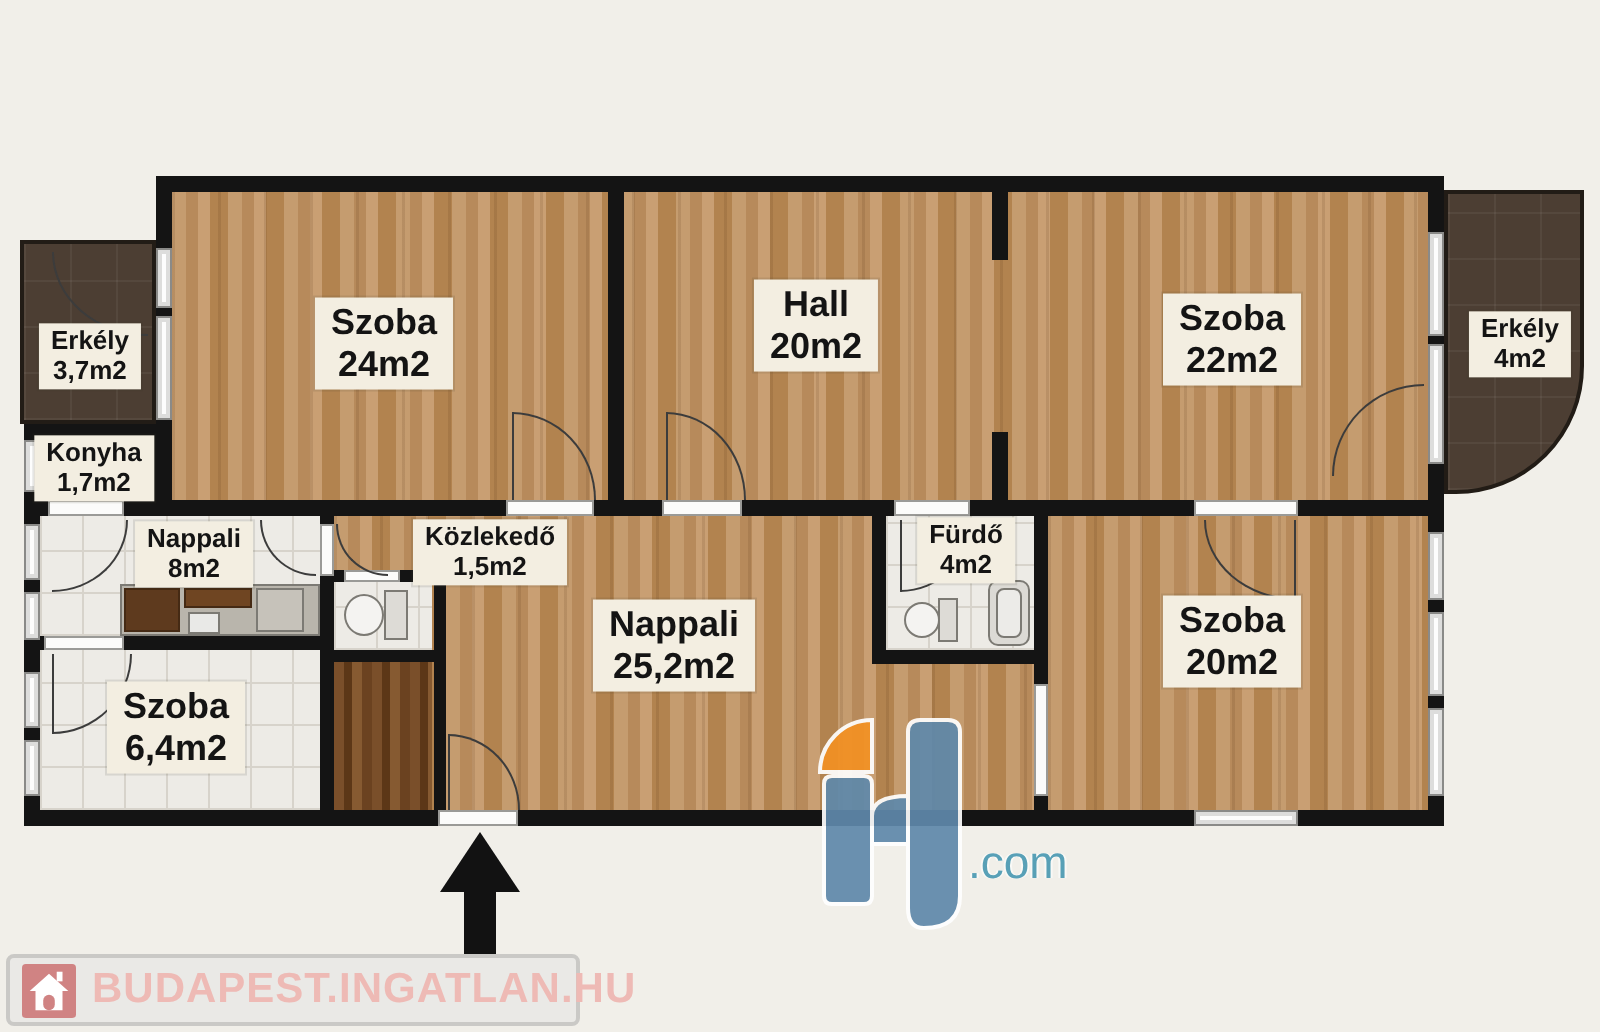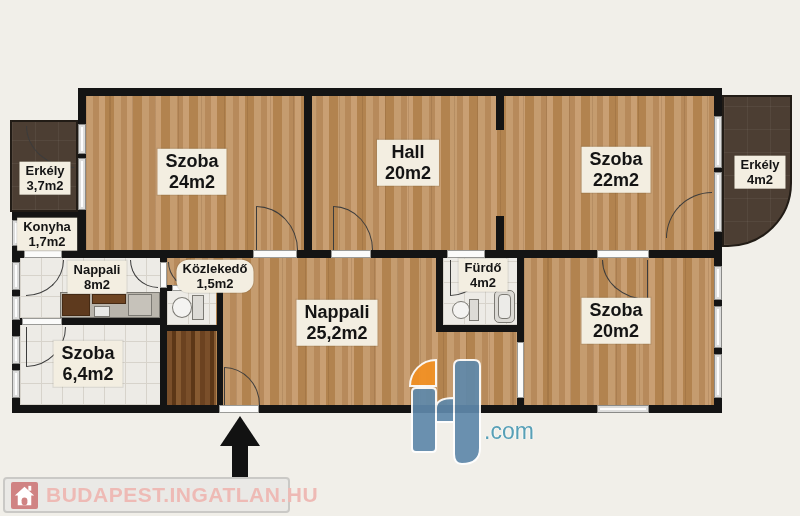--- a/index.html
+++ b/index.html
@@ -157,21 +157,21 @@
     <span>3,7m2</span>
   </div>
   <div class="lbl small" style="left:47px;top:234px;">
     <span>Konyha</span>
     <span>1,7m2</span>
   </div>
   <div class="lbl small" style="left:97px;top:277px;">
     <span>Nappali</span>
     <span>8m2</span>
   </div>
-  <div class="lbl small" style="left:215px;top:276px;border-radius:12px;">
+  <div class="lbl small" style="left:245px;top:276px;">
     <span>Közlekedő</span>
     <span>1,5m2</span>
   </div>
   <div class="lbl small" style="left:483px;top:275px;">
     <span>Fürdő</span>
     <span>4m2</span>
   </div>
   <div class="lbl big" style="left:88px;top:364px;">
     <span>Szoba</span>
     <span>6,4m2</span>

